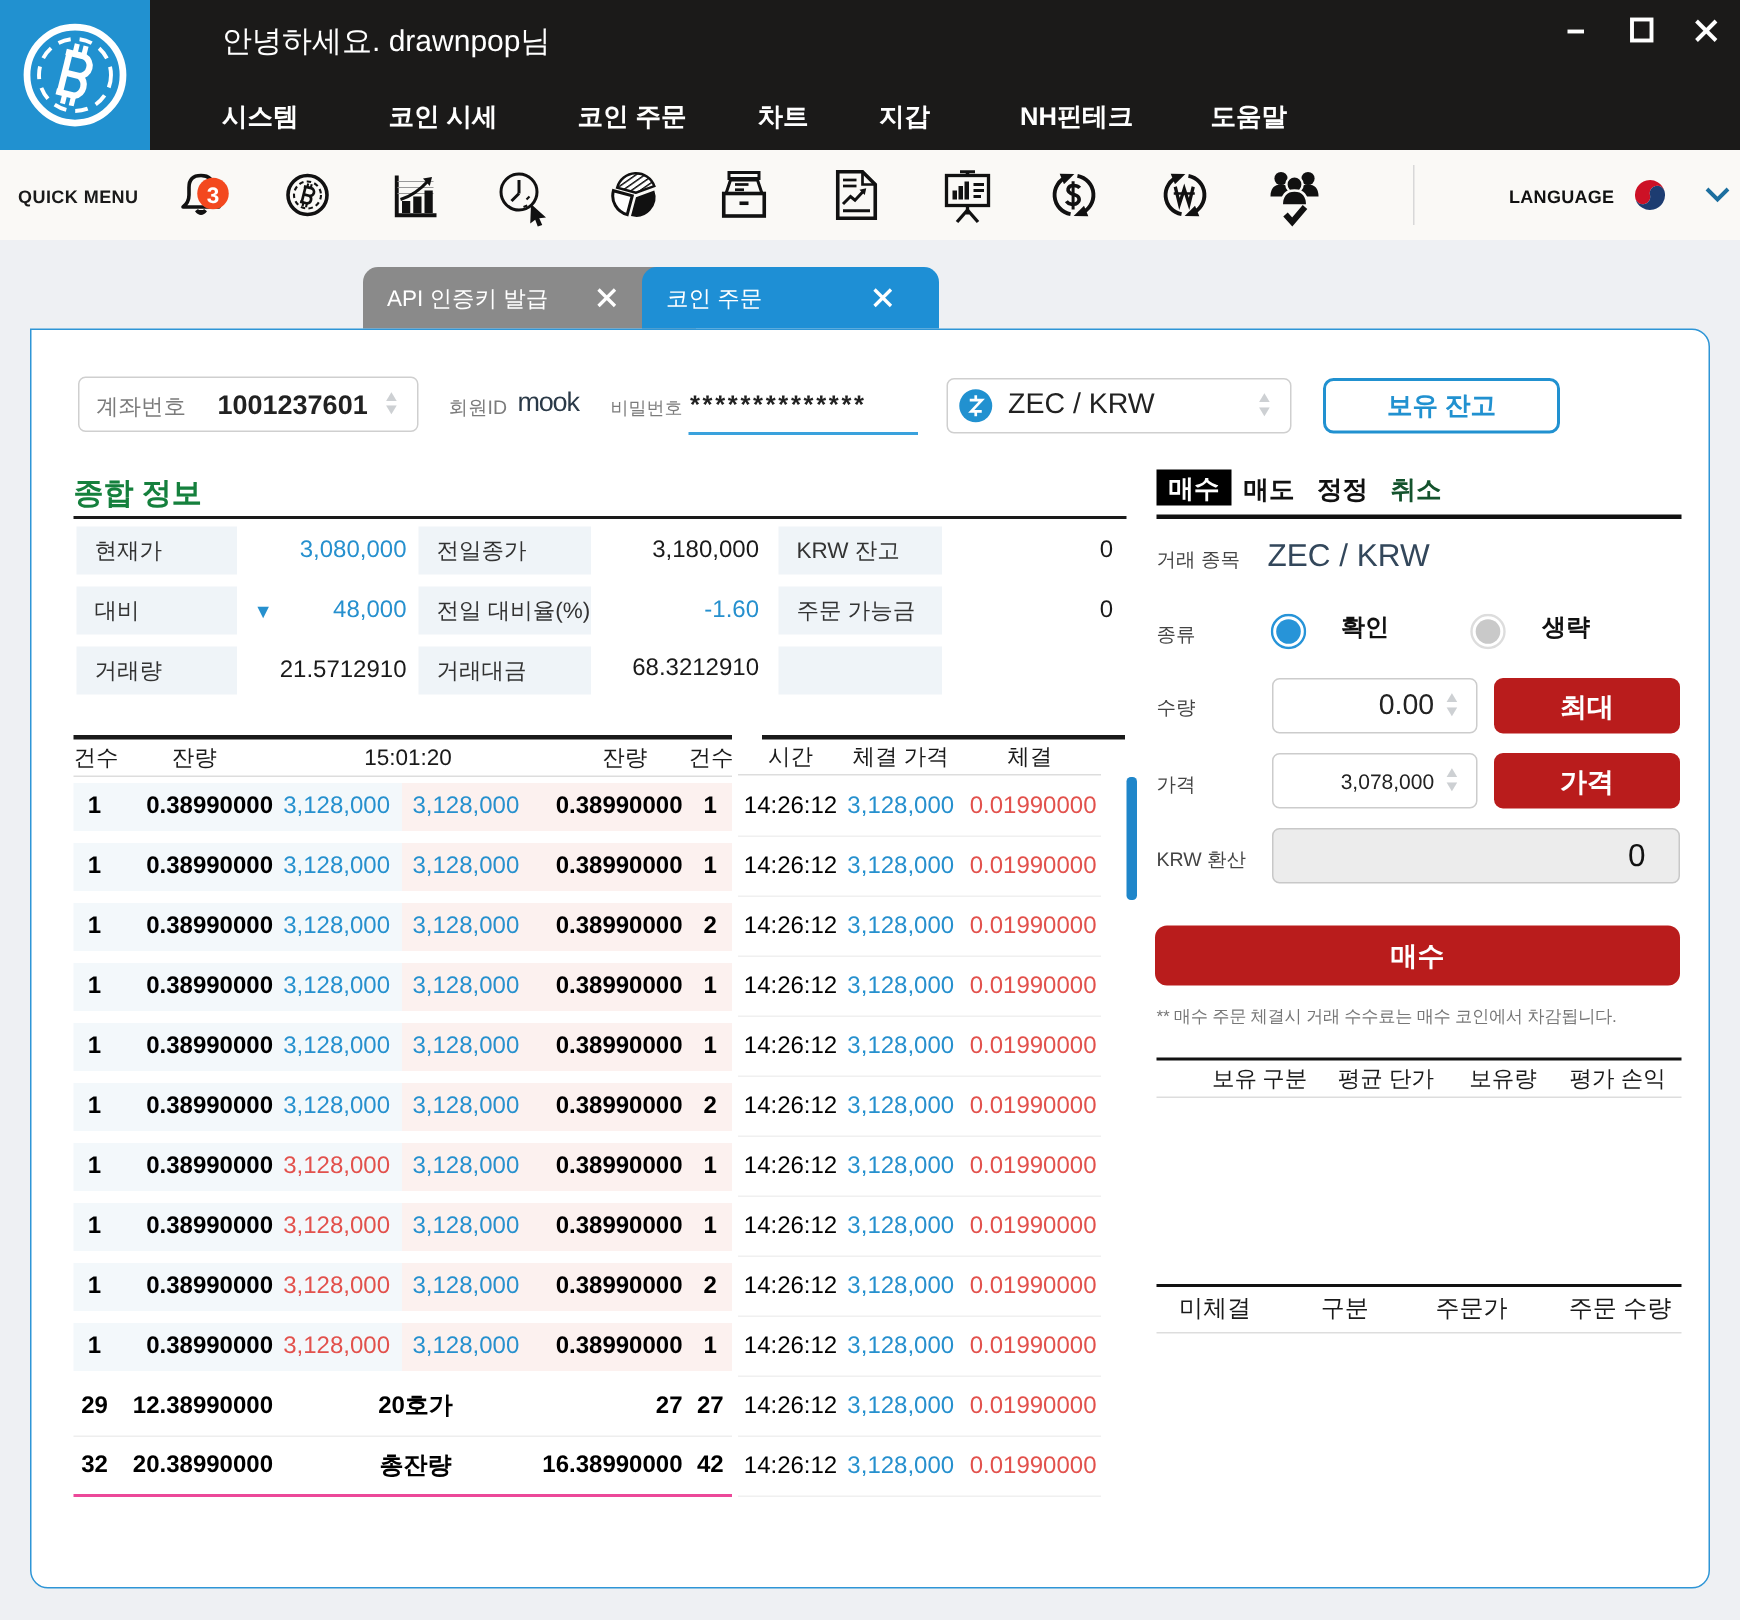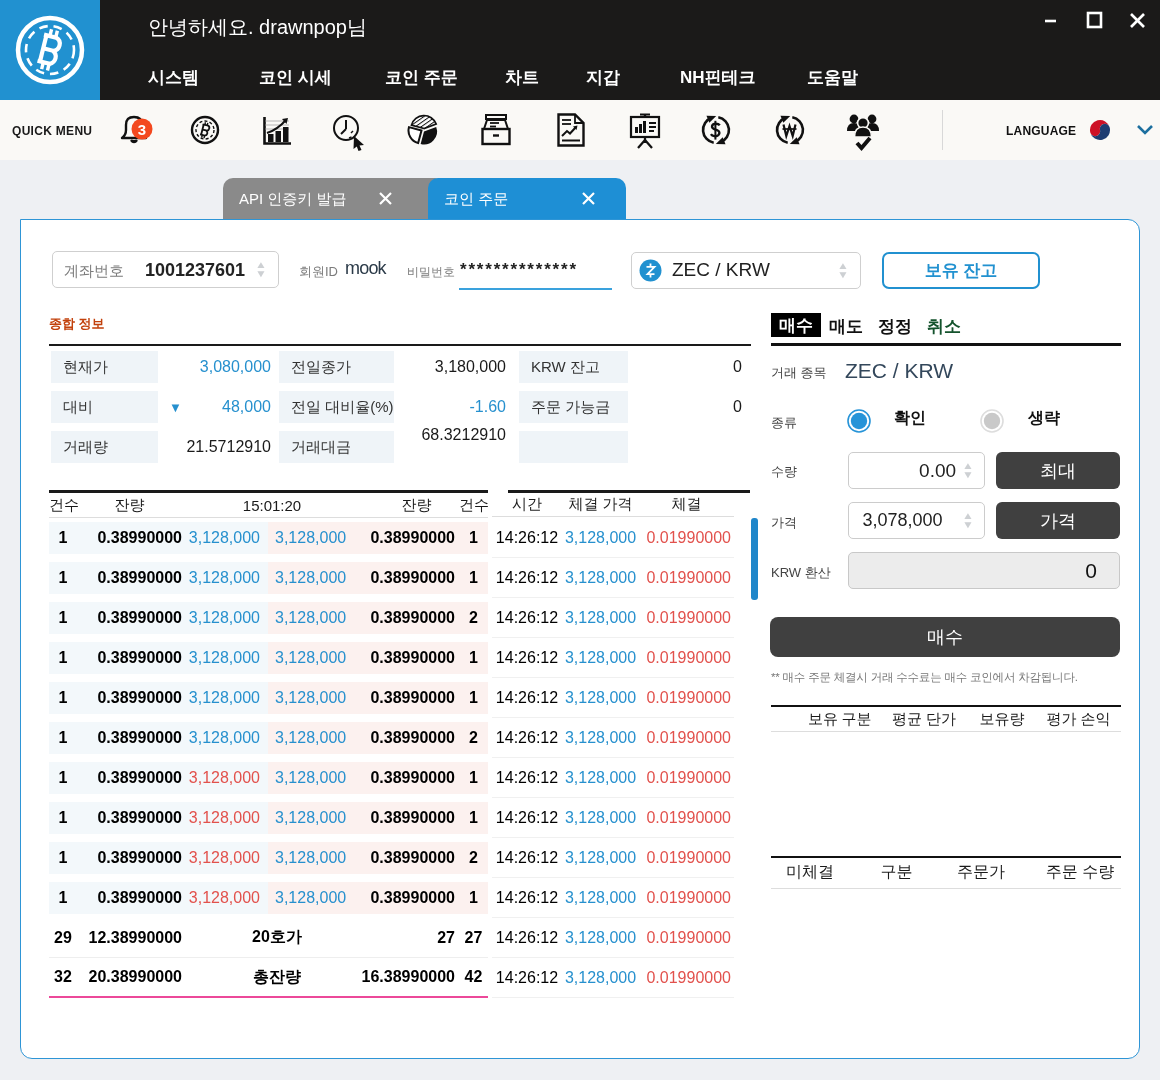--- a/index.html
+++ b/index.html
@@ -46,21 +46,21 @@
 .c4{width:86px;text-align:left;padding-left:7px;color:#2690ce}
 .c5{width:105px;text-align:right;padding-right:4px;font-weight:bold}
 .c6{width:29px;text-align:center;font-weight:bold}
 .trow{position:absolute;left:492px;width:242px;height:40px;display:flex;align-items:center;font-size:16px;border-bottom:1px solid #f0f0f0}
 .t1{width:70px;text-align:center}
 .t2{width:77px;text-align:center;color:#2690ce}
 .t3{width:95px;text-align:right;padding-right:3px;color:#e2514c}
 
 
 .rlabel{position:absolute;left:771px;font-size:13px;color:#444}
-.btn{position:absolute;background:#404040;border-radius:6px;color:#fff;font-weight:normal;display:flex;align-items:center;justify-content:center}
+.btn{position:absolute;background:#b91c1c;border-radius:6px;color:#fff;font-weight:bold;display:flex;align-items:center;justify-content:center}
 .inbox{position:absolute;border:1px solid #ccc;border-radius:5px;background:#fff;display:flex;align-items:center}
 </style></head>
 <body>
 <div id="app">
 
   <div id="hdr"></div>
   <div id="logo"></div>
   <svg class="abs" style="left:14px;top:14px" width="72" height="72" viewBox="0 0 72 72">
     <circle cx="36" cy="36" r="32" fill="none" stroke="#fff" stroke-width="4.5"></circle>
     <circle cx="36" cy="36" r="24" fill="none" stroke="#fff" stroke-width="2.6" stroke-dasharray="8.5 6"></circle>
@@ -215,21 +215,21 @@
     <g transform="rotate(-14 11 11)">
       <path d="M1 11 A5 5 0 0 0 11 11 A5 5 0 0 1 21 11 A10 10 0 0 0 1 11 Z" fill="#cd1126"></path>
       <path d="M1 11 A5 5 0 0 0 11 11 A5 5 0 0 1 21 11 A10 10 0 0 1 1 11 Z" fill="#1d3c71"></path>
     </g>
   </svg>
 
   <svg class="qicon" style="left:1136px;top:124px" width="18" height="12" viewBox="0 0 18 12">
     <path d="M2 2 L9 9 L16 2" fill="none" stroke="#1c6f9f" stroke-width="2.6"></path>
   </svg>
 
-  <div class="tab tgray" style="left:223px;width:222px">
+  <div class="tab tgray" style="left:242px;width:222px">
       <span class="tl">API 인증키 발급</span>
     <svg style="position:absolute;left:155px;top:13px" width="15" height="15" viewBox="0 0 15 15">
         <path d="M2 2 L13 13 M13 2 L2 13" stroke="#fff" stroke-width="2.2"></path>
       </svg>
     </div>
   <div class="tab tblue" style="left:428px;width:198px">
       <span class="tl">코인 주문</span>
     <svg style="position:absolute;left:153px;top:13px" width="15" height="15" viewBox="0 0 15 15">
         <path d="M2 2 L13 13 M13 2 L2 13" stroke="#fff" stroke-width="2.2"></path>
       </svg>
@@ -249,41 +249,41 @@
 
   <div class="selbox" style="left:631px;top:252px;width:230px;height:37px"></div>
   <svg class="abs" style="left:639px;top:259px" width="23" height="23" viewBox="0 0 23 23">
     <circle cx="11.5" cy="11.5" r="11" fill="#2191d0"></circle>
     <path d="M7.5 7.8 L15.5 7.8 L8.5 15.2 L15.5 15.2 M11.5 4.5 L11.5 7.8 M11.5 15.2 L11.5 18.5" fill="none" stroke="#fff" stroke-width="1.8"></path>
   </svg>
   <div class="abs" style="left:672px;top:259px;font-size:19px;color:#222">ZEC / KRW</div>
   <div class="abs updn" style="left:838px;top:262px">▲<br>▼</div>
   <div class="abs" style="left:882px;top:252px;width:158px;height:37px;border:2px solid #2191d0;border-radius:7px;display:flex;align-items:center;justify-content:center;color:#2191d0;font-size:17px;font-weight:bold">보유 잔고</div>
 
-  <div class="abs" style="left:49px;top:315px;font-size:13px;font-weight:bold;color:#c2410c">종합 정보</div>
+  <div class="abs" style="left:49px;top:315px;font-size:20px;font-weight:bold;color:#15803d">종합 정보</div>
   <div class="abs" style="left:49px;top:344px;width:702px;height:2px;background:#1a1a1a"></div>
 
   <div class="icell" style="left:51px;top:351px;width:107px;height:32px">현재가</div>
   <div class="ival" style="left:158px;top:351px;width:113px;height:32px;color:#2690ce">3,080,000</div>
   <div class="icell" style="left:279px;top:351px;width:115px;height:32px">전일종가</div>
   <div class="ival" style="left:394px;top:351px;width:112px;height:32px">3,180,000</div>
   <div class="icell" style="left:519px;top:351px;width:109px;height:32px">KRW 잔고</div>
   <div class="ival" style="left:628px;top:351px;width:114px;height:32px">0</div>
 
   <div class="icell" style="left:51px;top:391px;width:107px;height:32px">대비</div>
   <div class="ival" style="left:158px;top:391px;width:113px;height:32px;color:#2690ce"><span style="font-size:13px;margin-right:auto;padding-left:11px">▼</span>48,000</div>
   <div class="icell" style="left:279px;top:391px;width:115px;height:32px">전일 대비율(%)</div>
   <div class="ival" style="left:394px;top:391px;width:112px;height:32px;color:#2690ce">-1.60</div>
   <div class="icell" style="left:519px;top:391px;width:109px;height:32px">주문 가능금</div>
   <div class="ival" style="left:628px;top:391px;width:114px;height:32px">0</div>
 
   <div class="icell" style="left:51px;top:431px;width:107px;height:32px">거래량</div>
   <div class="ival" style="left:158px;top:431px;width:113px;height:32px">21.5712910</div>
   <div class="icell" style="left:279px;top:431px;width:115px;height:32px">거래대금</div>
-  <div class="ival" style="left:394px;top:419px;width:112px;height:32px">68.3212910</div>
+  <div class="ival" style="left:394px;top:430px;width:112px;height:32px">68.3212910</div>
   <div class="icell" style="left:519px;top:431px;width:109px;height:32px"></div>
 
   <div class="abs" style="left:49px;top:490px;width:439px;height:3px;background:#1a1a1a"></div>
   <div class="obrow" style="top:493px;height:24px;font-size:15px;color:#1a1a1a">
     <span style="width:28px;text-align:center">건수</span>
       <span style="width:105px;text-align:center">잔량</span>
       <span style="width:172px;text-align:center;text-indent:8px">15:01:20</span>
       <span style="width:105px;text-align:center;padding-left:20px;box-sizing:border-box">잔량</span>
       <span style="width:29px;text-align:center">건수</span>
   </div>
@@ -498,21 +498,21 @@
 
   <div class="rlabel" style="top:463px">수량</div>
   <div class="inbox" style="left:848px;top:452px;width:137px;height:37px">
       <span style="flex:1;text-align:right;font-size:19px;color:#222">0.00</span>
       <span class="updn" style="margin:0 11px 0 7px">▲<br>▼</span>
     </div>
   <div class="btn" style="left:996px;top:452px;width:124px;height:37px;font-size:18px">최대</div>
 
   <div class="rlabel" style="top:514px">가격</div>
   <div class="inbox" style="left:848px;top:502px;width:137px;height:37px">
-      <span style="flex:1;text-align:center;font-size:18px;color:#222">3,078,000</span>
+      <span style="flex:1;text-align:right;font-size:14px;color:#222">3,078,000</span>
       <span class="updn" style="margin:0 11px 0 7px">▲<br>▼</span>
     </div>
   <div class="btn" style="left:996px;top:502px;width:124px;height:37px;font-size:18px">가격</div>
 
   <div class="rlabel" style="top:564px">KRW 환산</div>
   <div class="abs" style="left:848px;top:552px;width:272px;height:37px;border:1px solid #c8c8c8;border-radius:5px;background:#ececec;display:flex;align-items:center;justify-content:flex-end;padding-right:22px;font-size:21px;color:#111">0</div>
 
   <div class="btn" style="left:770px;top:617px;width:350px;height:40px;font-size:18px;border-radius:8px">매수</div>
   <div class="abs" style="left:771px;top:670px;font-size:11.5px;color:#777;letter-spacing:-.2px">** 매수 주문 체결시 거래 수수료는 매수 코인에서 차감됩니다.</div>
 

